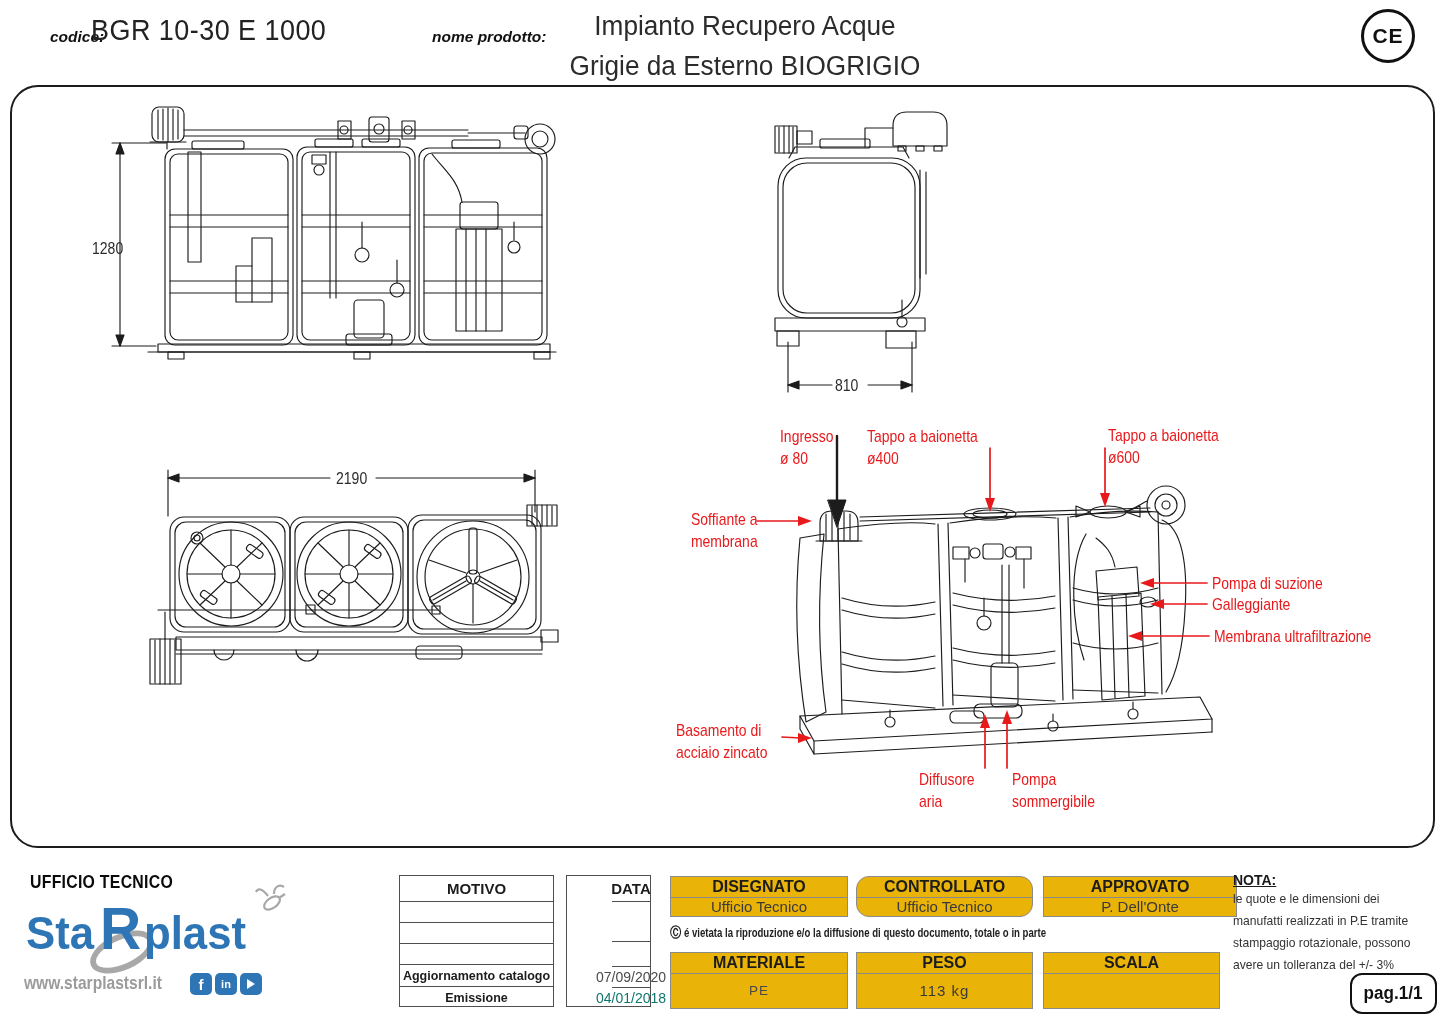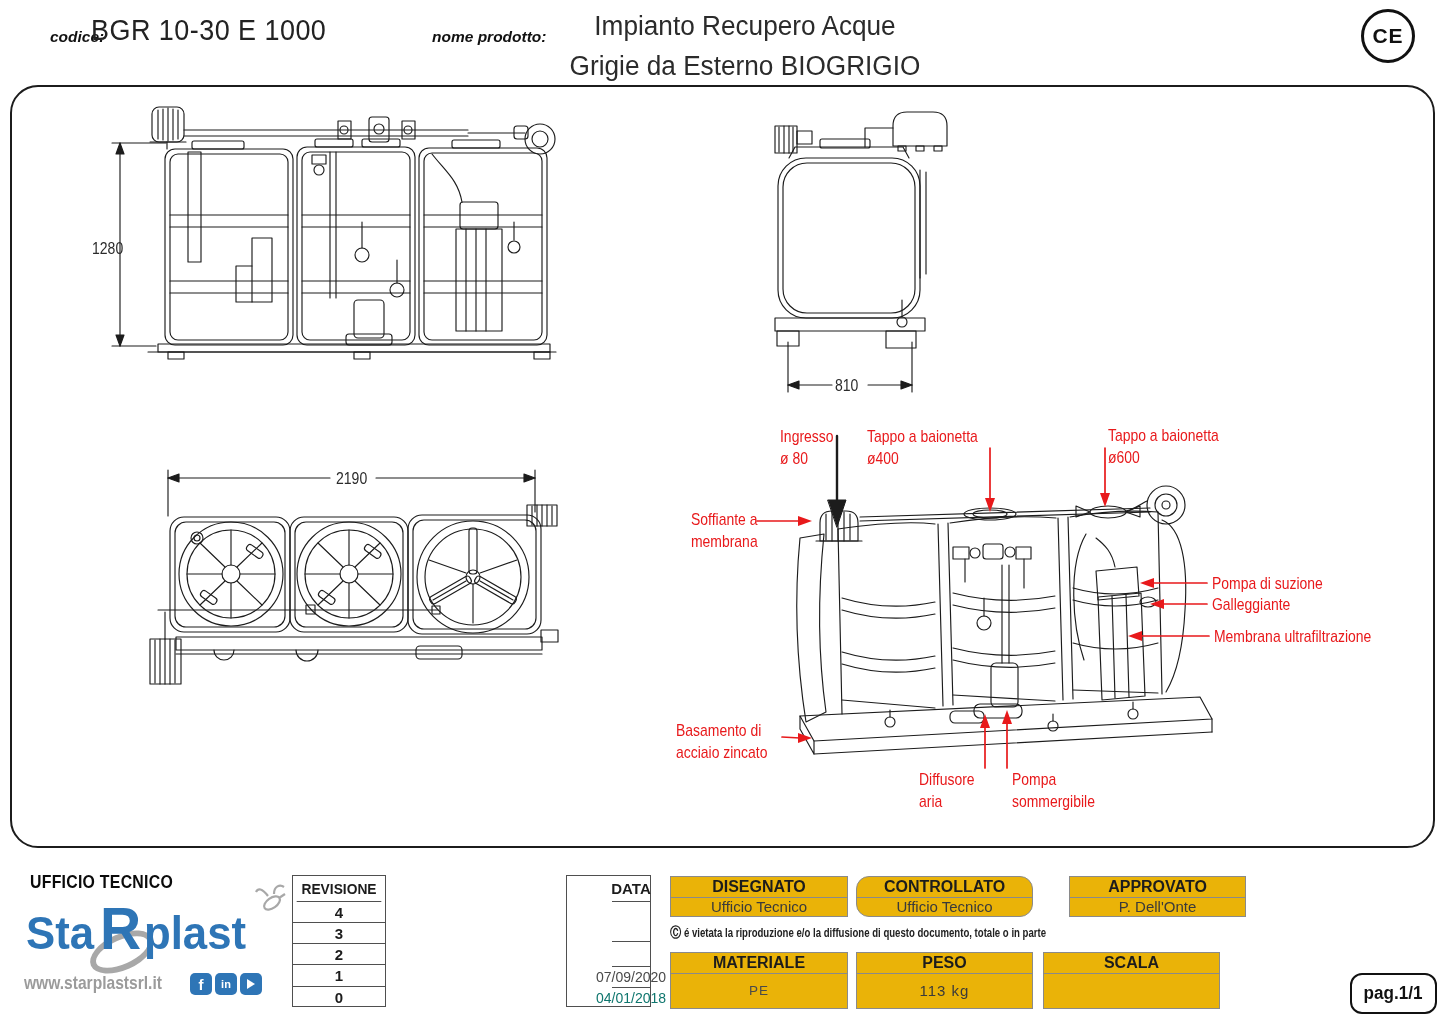--- a/index.html
+++ b/index.html
@@ -434,45 +434,45 @@
   </div>
   <div class="a site" style="left:24px;top:972px;">www.starplastsrl.it</div>
   <div class="a" style="left:190px;top:973px;display:flex;gap:3px;">
     <div class="soc" style="font-size:15px;">f</div>
     <div class="soc" style="font-size:11px;">in</div>
     <div class="soc">
       <span style="width:0;height:0;border-left:8px solid #fff;border-top:5px solid transparent;border-bottom:5px solid transparent;display:inline-block;"></span>
     </div>
   </div>
 
-  <div class="a tbl" style="left:292px;top:875px;width:94px;height:132px;">
-    <div class="hd" style="transform:scaleX(.92);">REVISIONE</div>
-    <div class="row" style="height:21px;font-weight:bold;font-size:15px;">4</div>
-    <div class="row" style="height:21px;font-weight:bold;font-size:15px;">3</div>
-    <div class="row" style="height:21px;font-weight:bold;font-size:15px;">2</div>
-    <div class="row" style="height:22px;font-weight:bold;font-size:15px;">1</div>
-    <div class="row" style="height:21px;font-weight:bold;font-size:15px;">0</div>
+  <div class="a tbl" style="left:399px;top:875px;width:155px;height:132px;">
+    <div class="hd">MOTIVO</div>
+    <div class="row" style="height:21px;"></div>
+    <div class="row" style="height:21px;"></div>
+    <div class="row" style="height:21px;"></div>
+    <div class="row" style="height:22px;font-weight:bold;font-size:12.5px;">Aggiornamento catalogo</div>
+    <div class="row" style="height:21px;font-weight:bold;font-size:12.5px;">Emissione</div>
   </div>
   <div class="a tbl" style="left:566px;top:875px;width:85px;height:132px;padding-left:45px;">
     <div class="hd">DATA</div>
     <div class="row" style="height:40px;"></div>
     <div class="row" style="height:25px;"></div>
     <div class="row" style="height:21px;font-size:14px;color:#4a4a4a;">07/09/2020</div>
     <div class="row" style="height:20px;font-size:14px;color:#0f766e;">04/01/2018</div>
   </div>
 
   <div class="a ibox" style="left:670px;top:876px;width:178px;height:41px;">
     <div class="hd">DISEGNATO</div>
     <div class="val" style="height:17px;">Ufficio Tecnico</div>
   </div>
   <div class="a ibox" style="left:856px;top:876px;width:177px;height:41px;border-radius:13px;">
     <div class="hd">CONTROLLATO</div>
     <div class="val" style="height:17px;">Ufficio Tecnico</div>
   </div>
-  <div class="a ibox" style="left:1069px;top:876px;width:177px;height:41px;">
+  <div class="a ibox" style="left:1043px;top:876px;width:194px;height:41px;">
     <div class="hd">APPROVATO</div>
     <div class="val" style="height:17px;">P. Dell'Onte</div>
   </div>
 
   <div class="a copyright" style="left:670px;top:924px;">
     <span style="font-size:14px;">Ⓒ</span>
     <span>é vietata la riproduzione e/o la diffusione di questo documento, totale o in parte</span>
   </div>
 
   <div class="a ibox" style="left:670px;top:952px;width:178px;height:57px;">
@@ -481,18 +481,25 @@
   </div>
   <div class="a ibox" style="left:856px;top:952px;width:177px;height:57px;">
     <div class="hd">PESO</div>
     <div class="val" style="height:33px;font-size:15px;color:#3a3a3a;letter-spacing:1px;">113 kg</div>
   </div>
   <div class="a ibox" style="left:1043px;top:952px;width:177px;height:57px;">
     <div class="hd">SCALA</div>
     <div class="val" style="height:33px;"></div>
   </div>
 
+  <div class="a" style="left:1233px;top:872px;width:212px;">
+    <div class="nota-l">NOTA:</div>
+    <div class="nota-line">le quote e le dimensioni dei</div>
+    <div class="nota-line">manufatti realizzati in P.E tramite</div>
+    <div class="nota-line">stampaggio rotazionale, possono</div>
+    <div class="nota-line">avere un tolleranza del +/- 3%</div>
+  </div>
 
   <div class="a pag" style="left:1350px;top:973px;width:83px;height:37px;">
     <span style="transform:scaleX(.95);">pag.1/1</span>
   </div>
 
 </div>
 
 </body></html>

